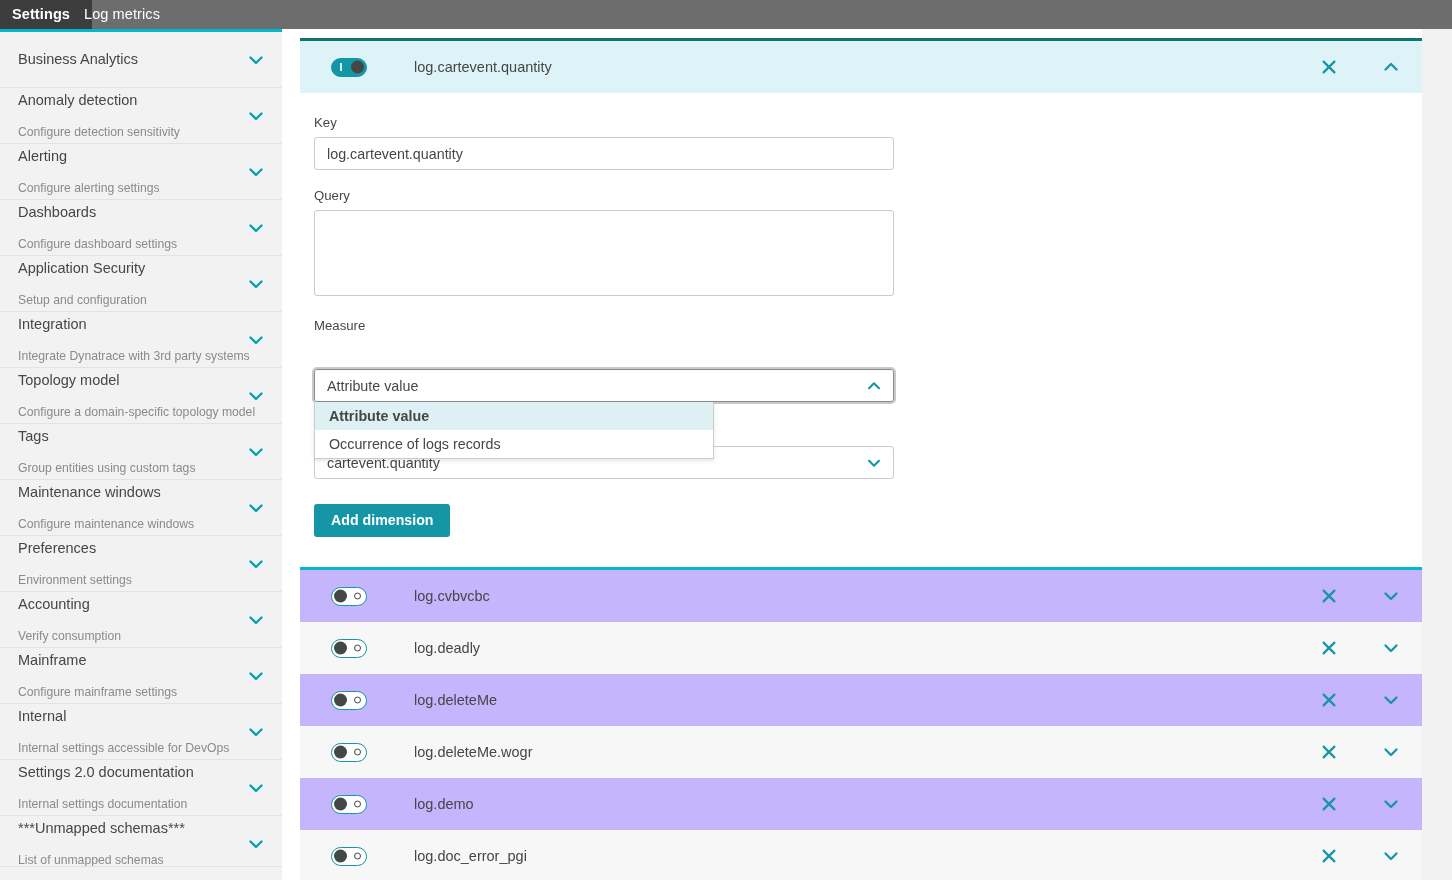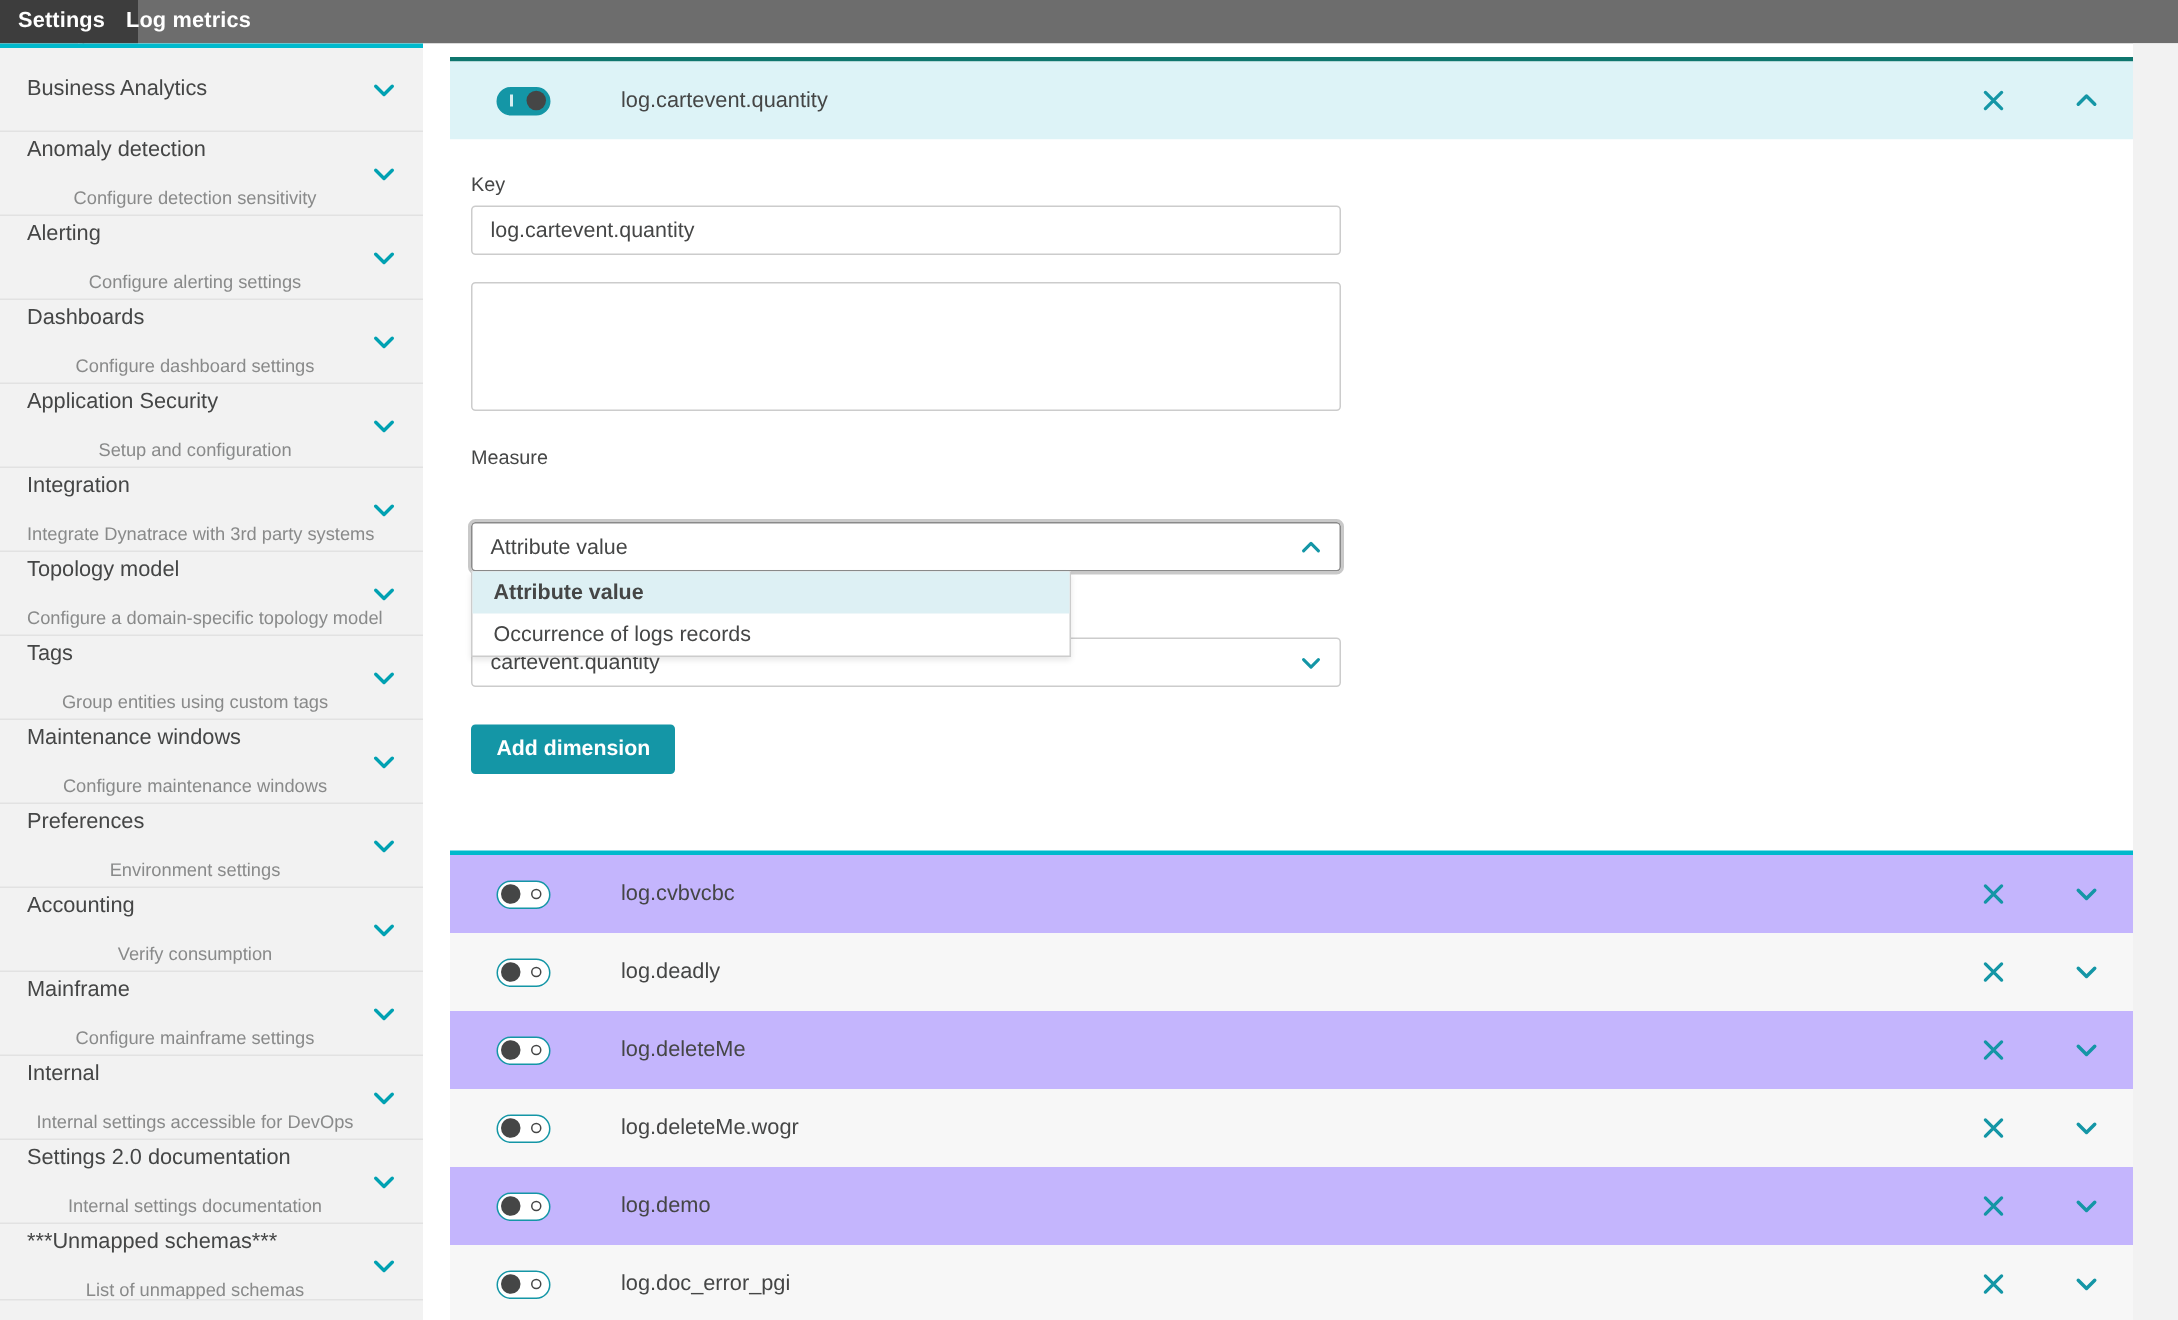--- a/index.html
+++ b/index.html
@@ -40,21 +40,21 @@
   #crumb-arrow-inner {
     position: absolute; left: 52px; top: 0;
     width: 0; height: 0;
     border-top: 15px solid transparent;
     border-bottom: 15px solid transparent;
     border-left: 16px solid #ffffff;
   }
   #crumb-current {
     position: absolute; left: 84px; top: 0;
     height: 29px; line-height: 29px;
-    color: #ffffff; font-size: 14.5px; font-weight: 700;
+    color: #ffffff; font-size: 14.5px; font-weight: 400;
     letter-spacing: .1px;
   }
 
   
   #sidebar {
     position: absolute; left: 0; top: 29px;
     width: 282px; height: 851px;
     background: #f2f2f2;
     border-top: 3px solid #00b9cc;
     overflow: hidden;
@@ -73,21 +73,20 @@
     color: #454646;
     line-height: 17px;
     white-space: nowrap;
   }
   .side-desc {
     font-size: 12.2px;
     color: #898a8a;
     line-height: 16px;
     margin-top: 15px;
     white-space: nowrap;
-    text-align: center;
   }
   .side-chev {
     position: absolute; right: 16px; top: 50%;
     transform: translateY(-50%);
     width: 20px; height: 20px;
   }
   .side-chev svg { display: block; }
 
   #sidebar-scroll-hint {
     position: absolute; left: 0; bottom: 0;
@@ -483,20 +482,21 @@
 
     <div id="expanded-body">
 
       
       <div class="field-label">Key</div>
       <input class="txt-input" type="text" value="log.cartevent.quantity" style="">
 
       <div class="gap"></div>
 
       
+      <div class="field-label">Query</div>
       <textarea class="txt-area" placeholder="" style=""></textarea>
 
       <div class="gap"></div>
 
       
       <div class="field-label">Measure</div>
       <div style="position:relative; width:580px;margin-top:36px;">
         <div class="select-box focused">
           <div class="select-value">Attribute value</div>
           <div class="select-caret">

